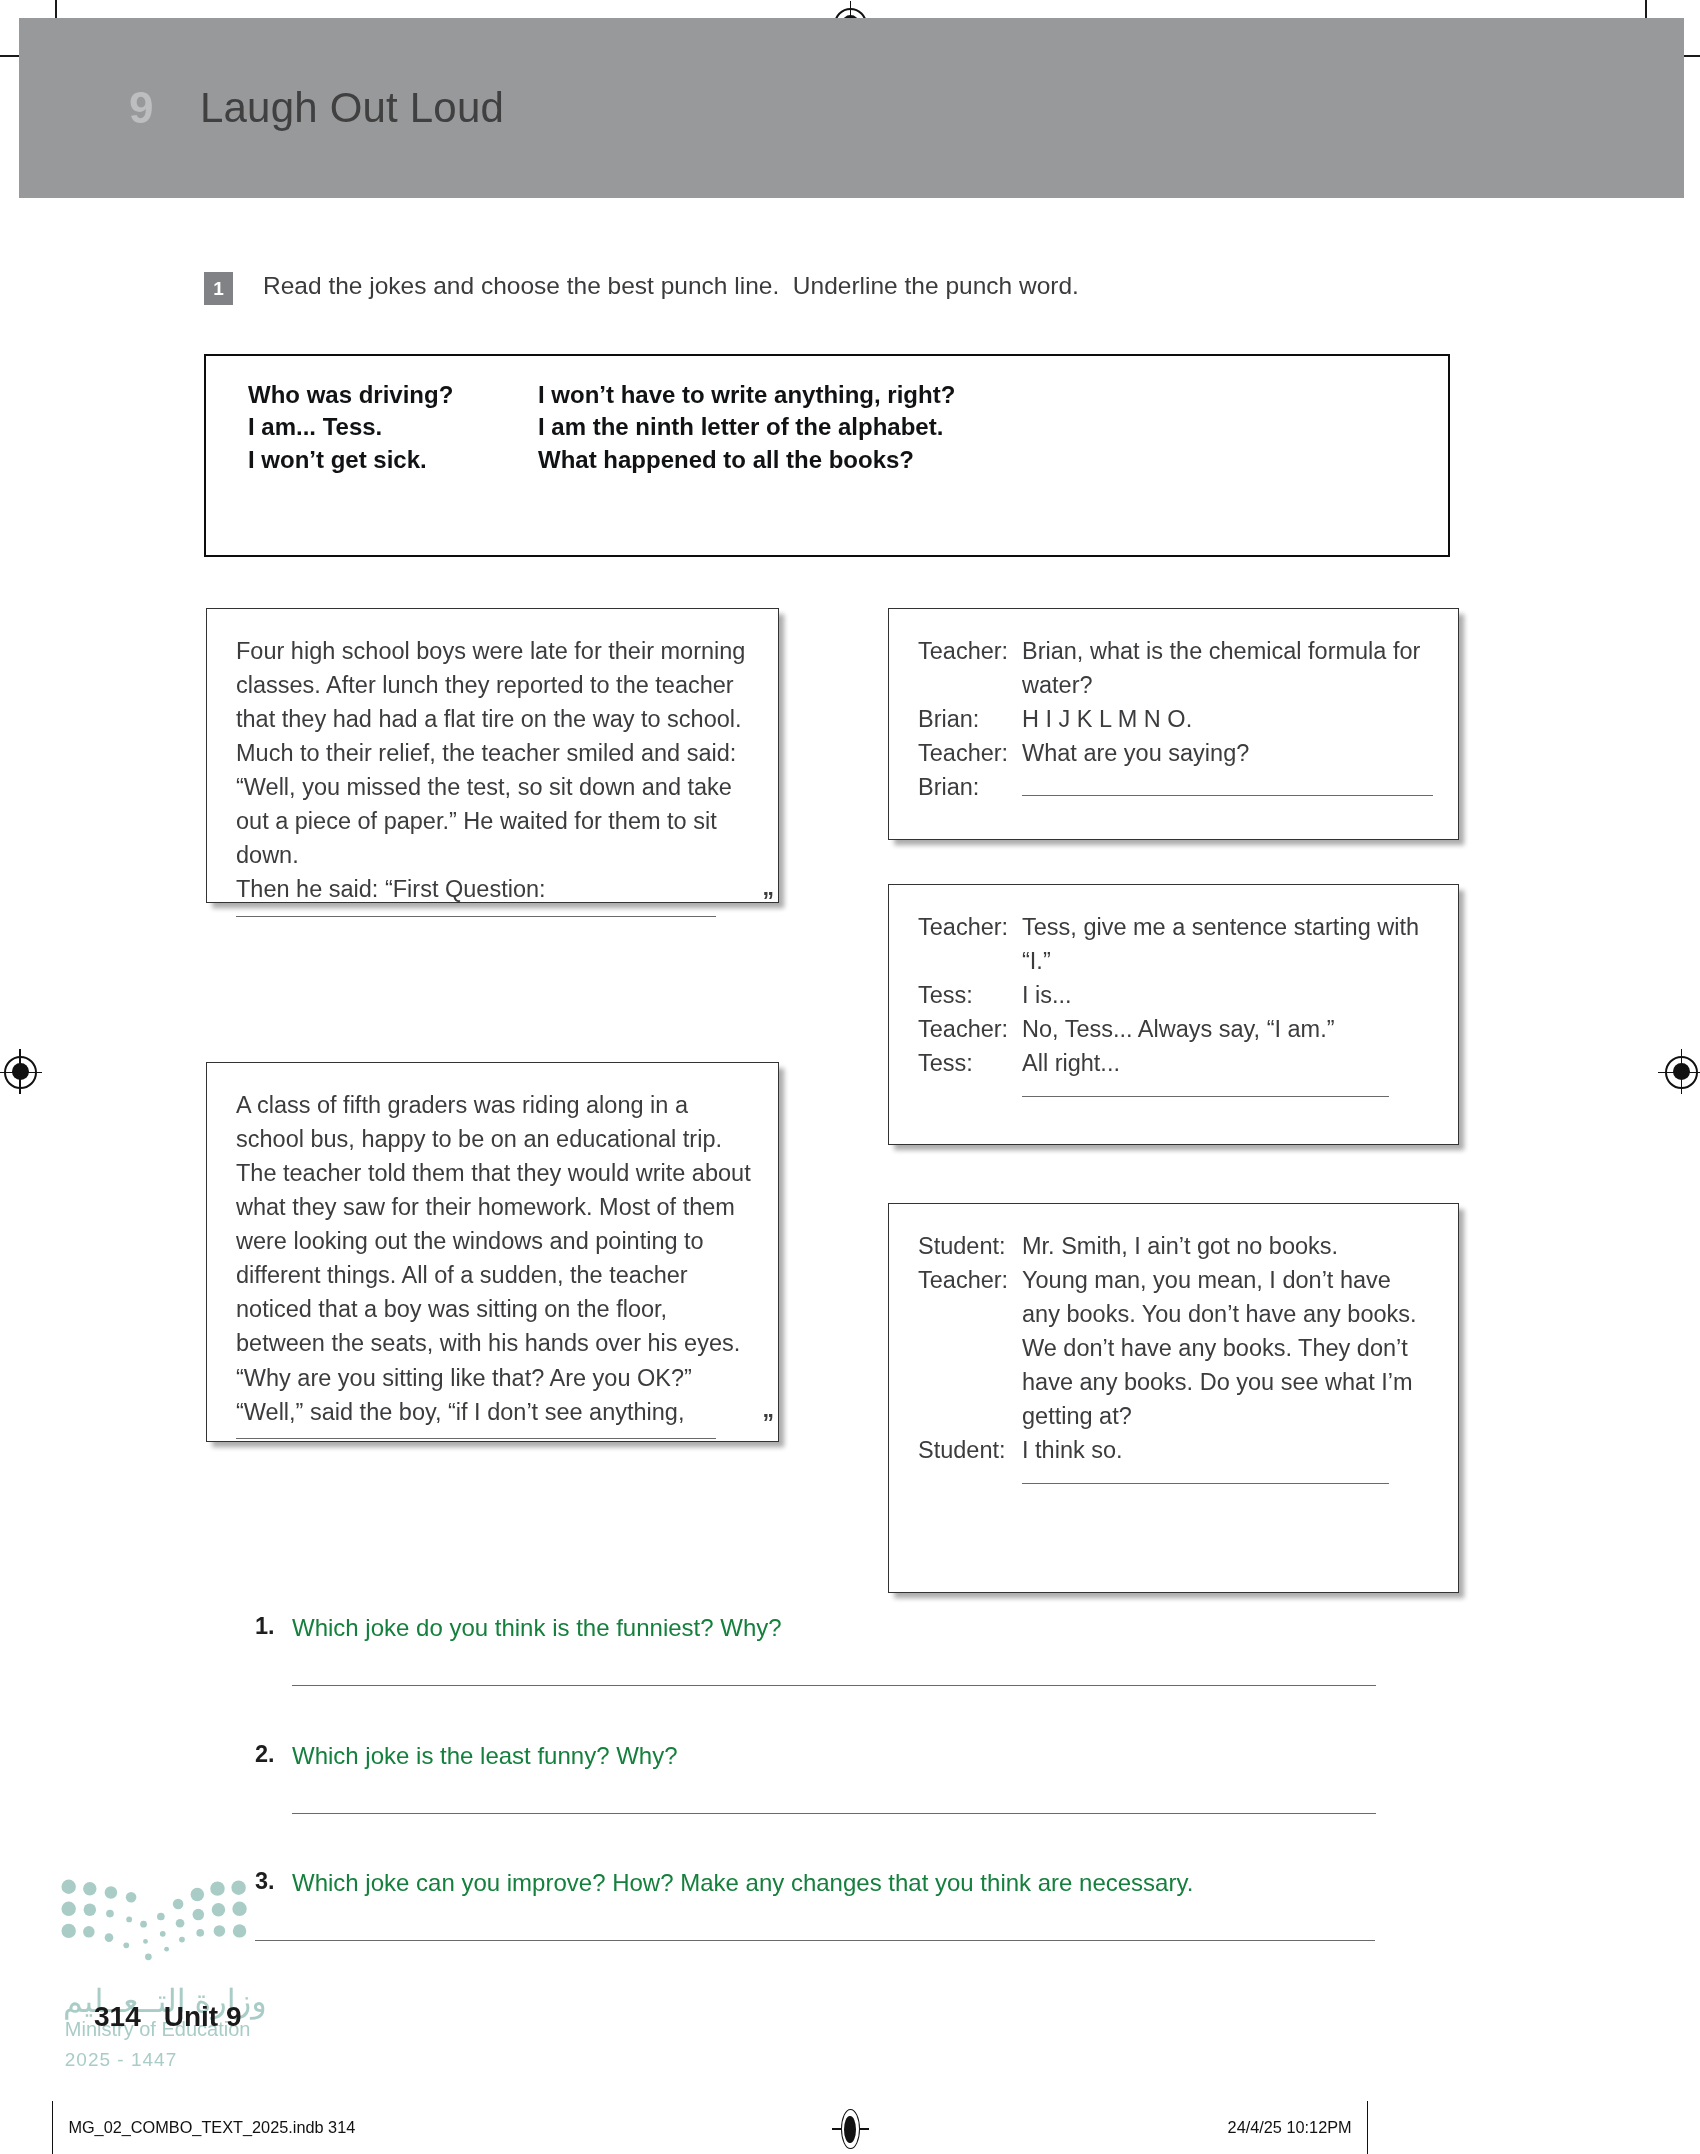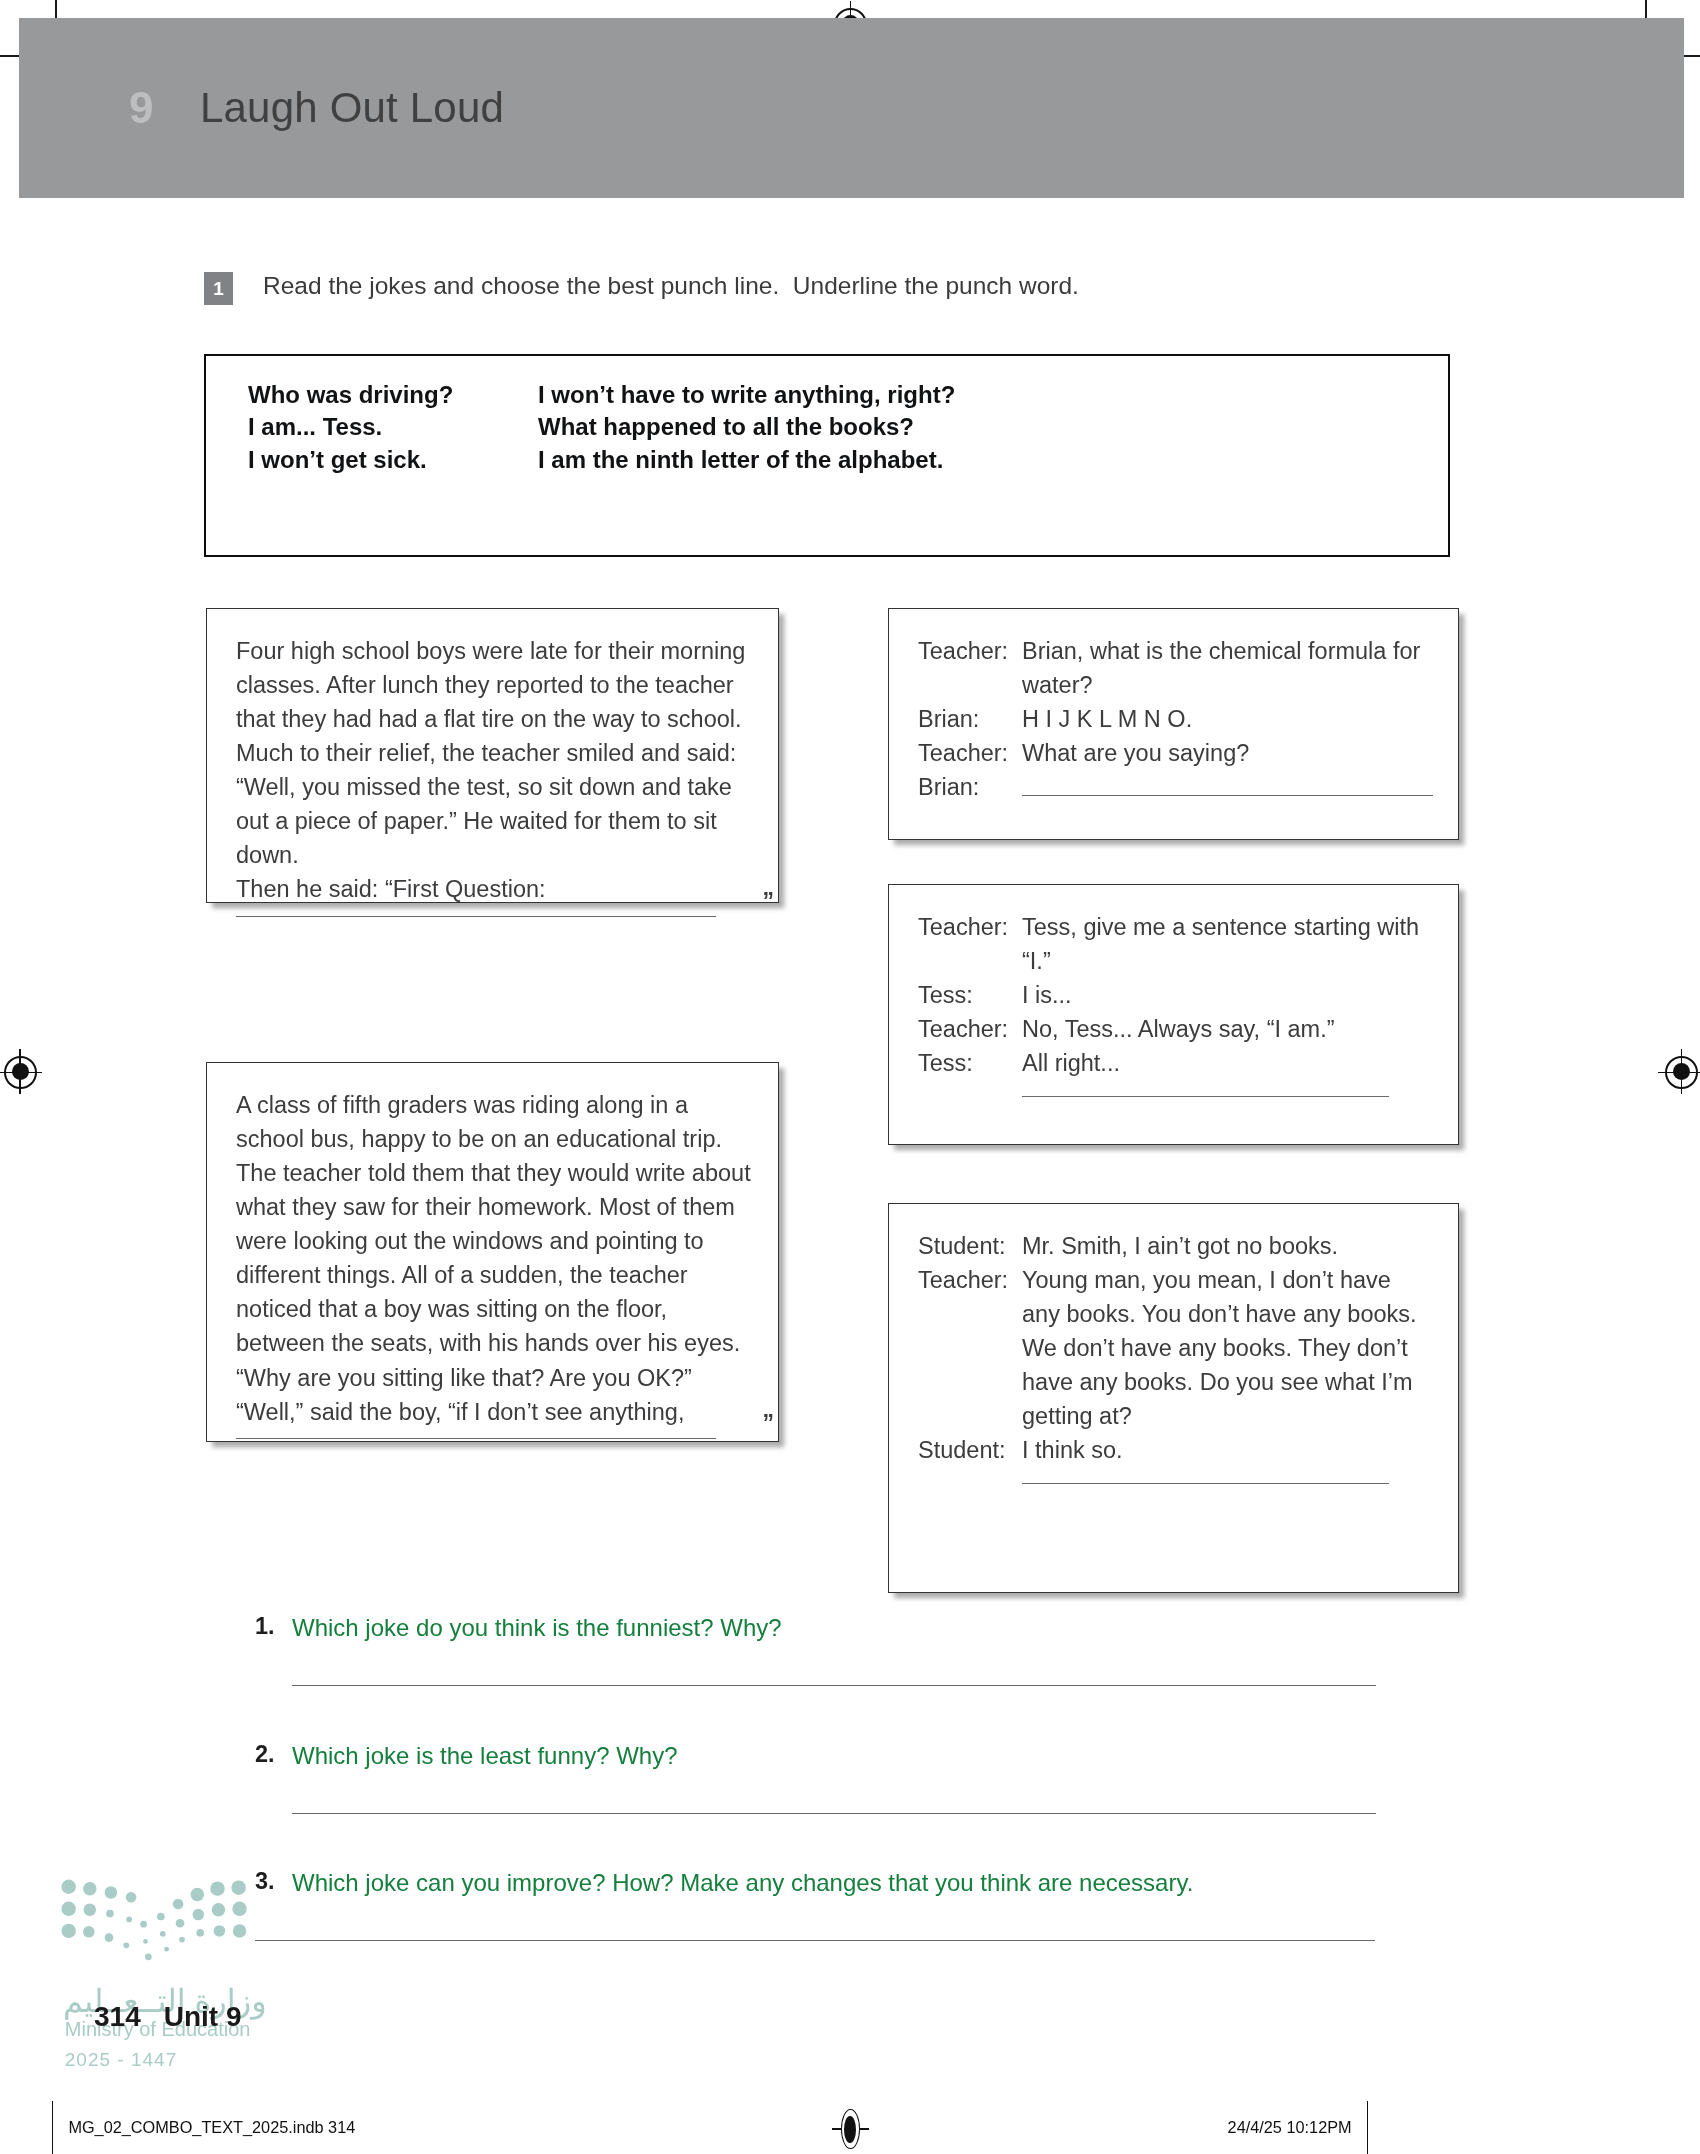--- a/index.html
+++ b/index.html
@@ -339,22 +339,22 @@
 
   <div id="punchline-bank">
     <div class="cols">
       <div class="col c2">
         <div class="pl-item">Who was driving?</div>
         <div class="pl-item">I am... Tess.</div>
         <div class="pl-item">I won’t get sick.</div>
       </div>
       <div class="col c3">
         <div class="pl-item">I won’t have to write anything, right?</div>
+        <div class="pl-item">I am the ninth letter of the alphabet.</div>
         <div class="pl-item">What happened to all the books?</div>
-        <div class="pl-item">I am the ninth letter of the alphabet.</div>
       </div>
     </div>
   </div>
 
   <div class="joke-card" id="card-joke-1">
     <div class="joke-body">
       <p>Four high school boys were late for their morning classes. After lunch they reported to the teacher that they had had a flat tire on the way to school.</p>
       <p>Much to their relief, the teacher smiled and said: “Well, you missed the test, so sit down and take out a piece of paper.” He waited for them to sit down.</p>
       <p>Then he said:  “First Question:</p>
     </div>

